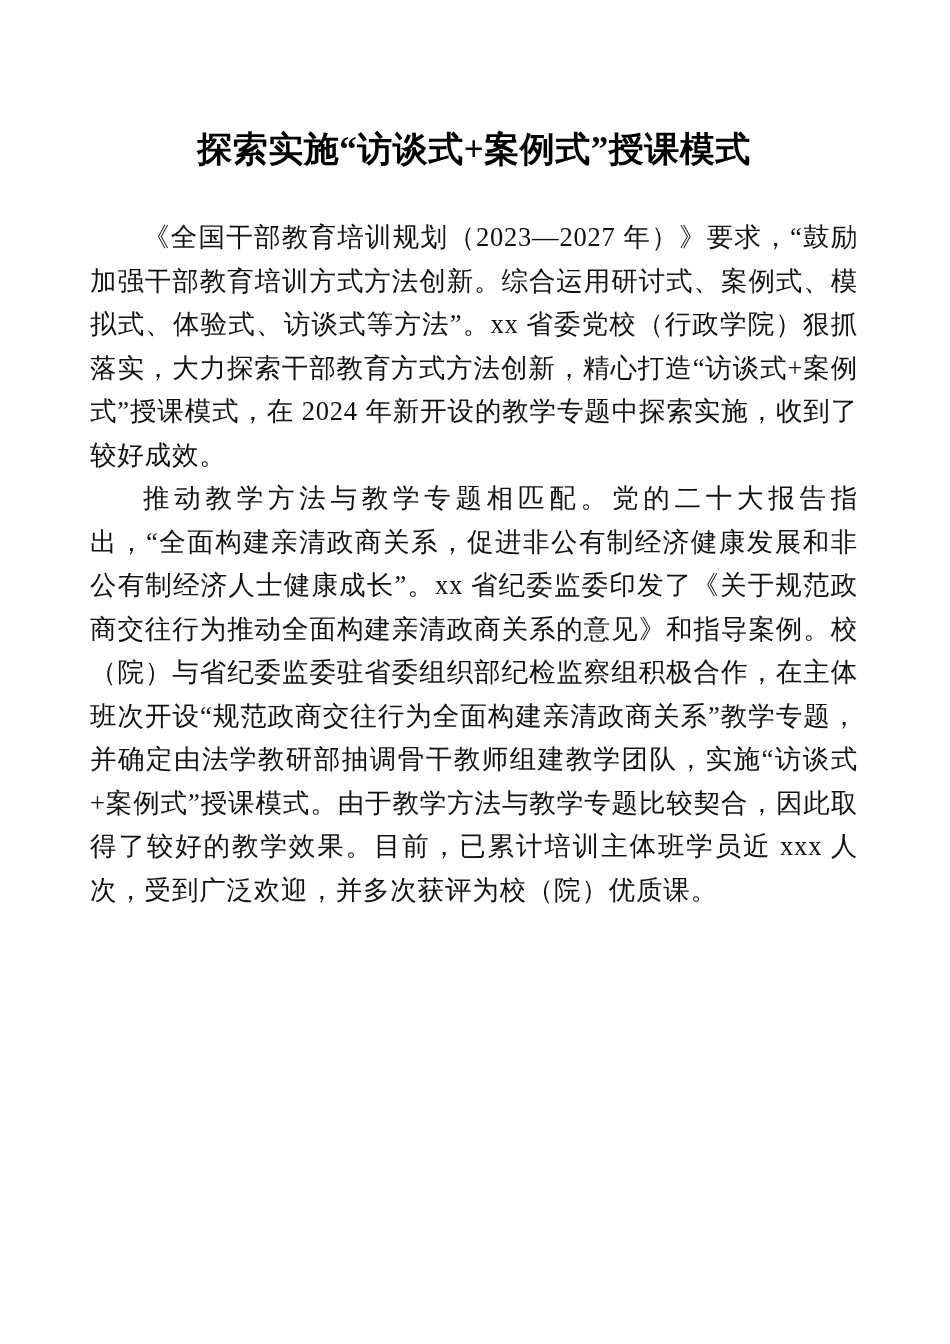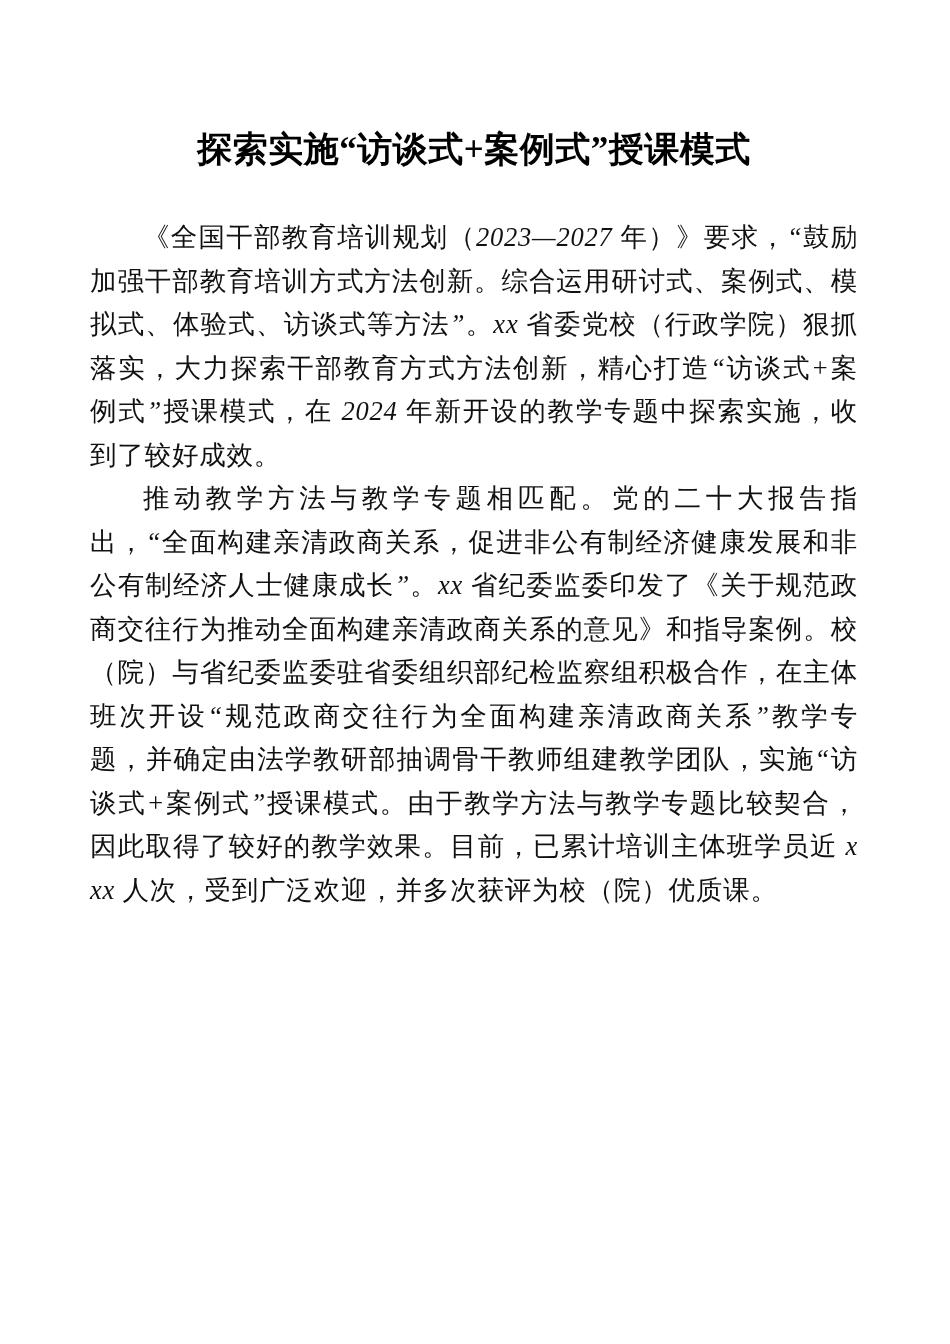--- a/index.html
+++ b/index.html
@@ -57,21 +57,20 @@
     text-justify: inter-character;
     text-indent: 2em;
     margin: 0;
     letter-spacing: 0.8px;
     word-break: break-all;
   }
 
   
   .doc-para {
     font-synthesis: none;
-    font-style: italic;
   }
 </style>
 </head>
 <body>
 
 <div class="page">
   <div class="page-body">
 
     <h1 class="doc-title">探索实施“访谈式+案例式”授课模式</h1>
 

